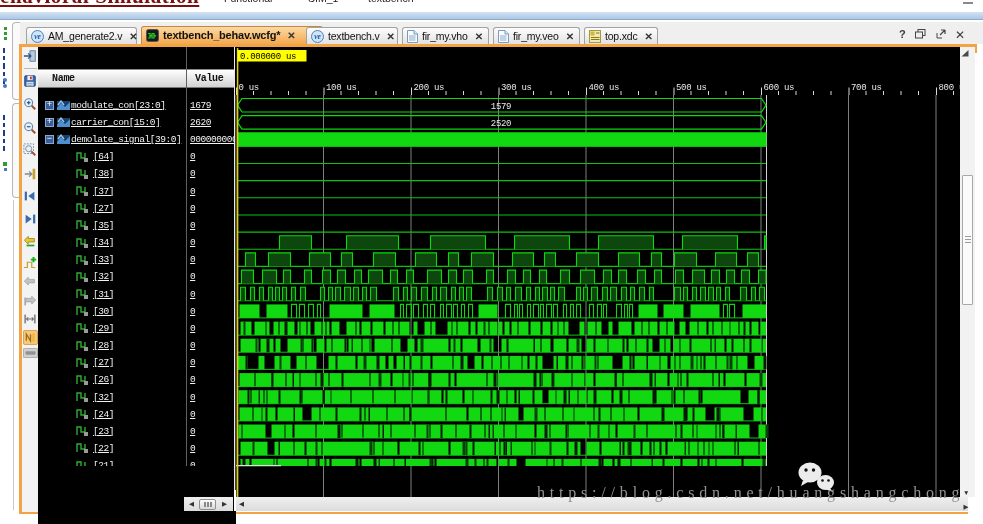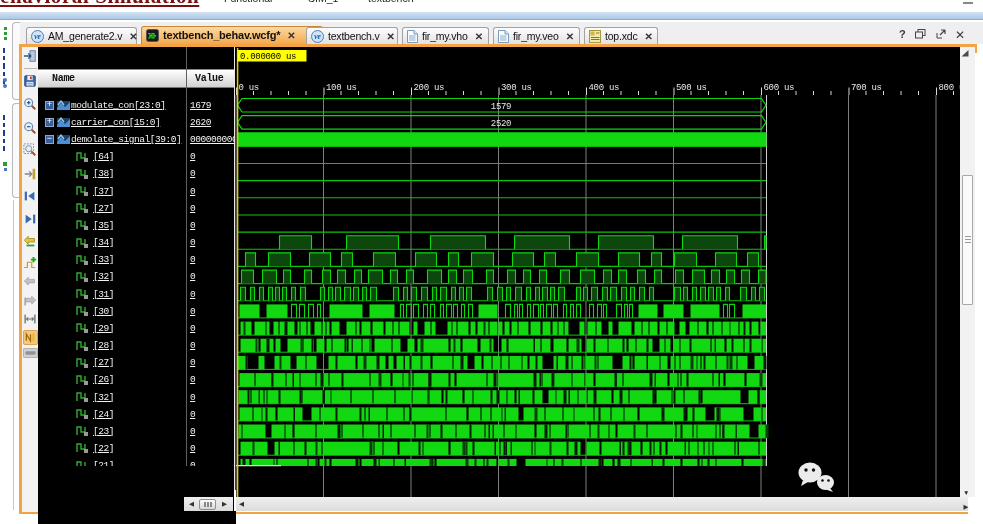--- a/index.html
+++ b/index.html
@@ -1200,12 +1200,13 @@
   <svg class="abs" style="left:798px;top:462px" width="38" height="30" viewBox="0 0 38 30">
     <ellipse cx="12" cy="10.5" rx="11.5" ry="10" fill="#ececec"></ellipse>
     <path d="M5,18 L3,24 L10,20 Z" fill="#ececec"></path>
     <circle cx="8" cy="8" r="1.7" fill="#111"></circle>
       <circle cx="15.5" cy="8" r="1.7" fill="#111"></circle>
     <ellipse cx="27.5" cy="20.5" rx="8.5" ry="7.5" fill="#ececec"></ellipse>
     <path d="M32,26 L35,30 L28,27.5 Z" fill="#ececec"></path>
     <circle cx="24.5" cy="18.5" r="1.3" fill="#111"></circle>
       <circle cx="30.5" cy="18.5" r="1.3" fill="#111"></circle>
   </svg>
+  <div id="url">https://blog.csdn.net/huangshangchong</div>
 </div>
 </body></html>

